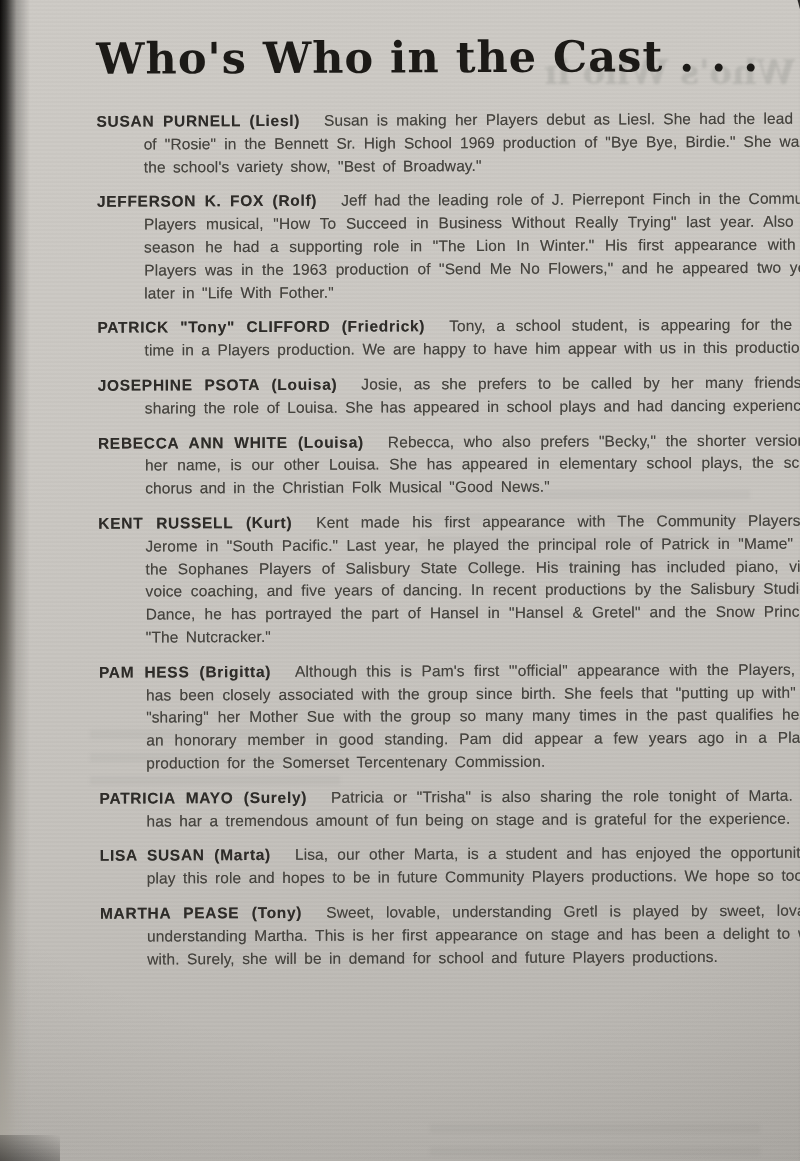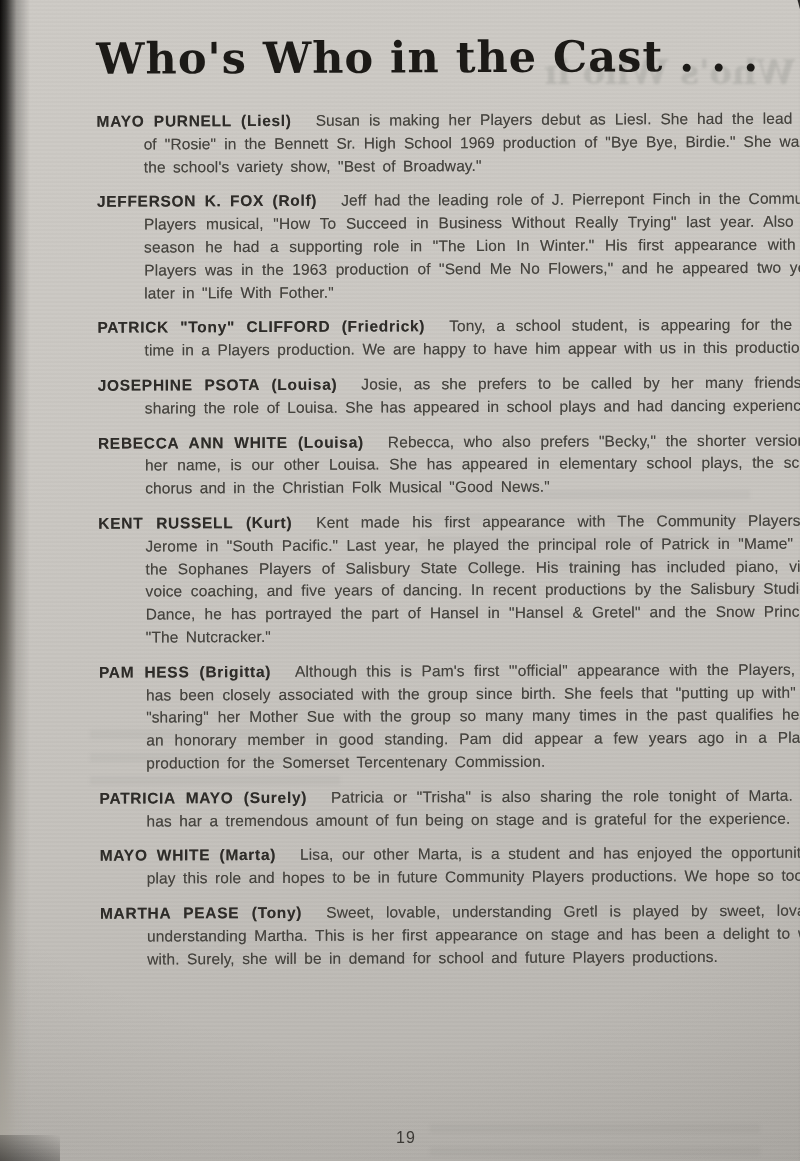--- a/index.html
+++ b/index.html
@@ -142,40 +142,39 @@
 <div class="scan">
 
   <div class="ghost-title">Who's Who in the C</div>
   <div class="ghost-block ghost-b1"></div>
   <div class="ghost-block ghost-b2"></div>
   <div class="ghost-block ghost-b3"></div>
 
   <div class="content">
     <h1 class="page-title">Who's Who in the Cast  .  .  .</h1>
 
-    <p class="entry"><span class="name">MAYO PURNELL (Liesl)</span><span class="bio">Susan is making her Players debut as Liesl. She had the lead role of "Rosie" in the Bennett Sr. High School 1969 production of "Bye Bye, Birdie." She was in the school's variety show, "Best of Broadway."</span></p>
+    <p class="entry"><span class="name">SUSAN PURNELL (Liesl)</span><span class="bio">Susan is making her Players debut as Liesl. She had the lead role of "Rosie" in the Bennett Sr. High School 1969 production of "Bye Bye, Birdie." She was in the school's variety show, "Best of Broadway."</span></p>
 
     <p class="entry"><span class="name">JEFFERSON K. FOX (Rolf)</span><span class="bio">Jeff had the leading role of J. Pierrepont Finch in the Community Players musical, "How To Succeed in Business Without Really Trying" last year. Also last season he had a supporting role in "The Lion In Winter." His first appearance with the Players was in the 1963 production of "Send Me No Flowers," and he appeared two years later in "Life With Fother."</span></p>
 
     <p class="entry"><span class="name">PATRICK "Tony" CLIFFORD (Friedrick)</span><span class="bio">Tony, a school student, is appearing for the first time in a Players production. We are happy to have him appear with us in this production.</span></p>
 
     <p class="entry"><span class="name">JOSEPHINE PSOTA (Louisa)</span><span class="bio">Josie, as she prefers to be called by her many friends, is sharing the role of Louisa. She has appeared in school plays and had dancing experience.</span></p>
 
     <p class="entry"><span class="name">REBECCA ANN WHITE (Louisa)</span><span class="bio">Rebecca, who also prefers "Becky," the shorter version of her name, is our other Louisa. She has appeared in elementary school plays, the school chorus and in the Christian Folk Musical "Good News."</span></p>
 
     <p class="entry"><span class="name">KENT RUSSELL (Kurt)</span><span class="bio">Kent made his first appearance with The Community Players as Jerome in "South Pacific." Last year, he played the principal role of Patrick in "Mame" with the Sophanes Players of Salisbury State College. His training has included piano, violin, voice coaching, and five years of dancing. In recent productions by the Salisbury Studio of Dance, he has portrayed the part of Hansel in "Hansel &amp; Gretel" and the Snow Prince in "The Nutcracker."</span></p>
 
     <p class="entry"><span class="name">PAM HESS (Brigitta)</span><span class="bio">Although this is Pam's first "'official" appearance with the Players, she has been closely associated with the group since birth. She feels that "putting up with" and "sharing" her Mother Sue with the group so many many times in the past qualifies her as an honorary member in good standing. Pam did appear a few years ago in a Players production for the Somerset Tercentenary Commission.</span></p>
 
     <p class="entry"><span class="name">PATRICIA MAYO (Surely)</span><span class="bio">Patricia or "Trisha" is also sharing the role tonight of Marta. She has har a tremendous amount of fun being on stage and is grateful for the experience.</span></p>
 
-    <p class="entry"><span class="name">MAYO WHITE (Marta)</span><span class="bio">Lisa, our other Marta, is a student and has enjoyed the opportunity to play this role and hopes to be in future Community Players productions. We hope so too.</span></p>
+    <p class="entry"><span class="name">LISA SUSAN (Marta)</span><span class="bio">Lisa, our other Marta, is a student and has enjoyed the opportunity to play this role and hopes to be in future Community Players productions. We hope so too.</span></p>
 
     <p class="entry"><span class="name">MARTHA PEASE (Tony)</span><span class="bio">Sweet, lovable, understanding Gretl is played by sweet, lovable, understanding Martha. This is her first appearance on stage and has been a delight to work with. Surely, she will be in demand for school and future Players productions.</span></p>
   </div>
 
-  <div class="page-number">19</div>
 
   <div class="edge-left"></div>
   <div class="edge-right"></div>
   <div class="corner-tr"></div>
   <div class="corner-shade-bl"></div>
 </div>
 
 </body></html>

